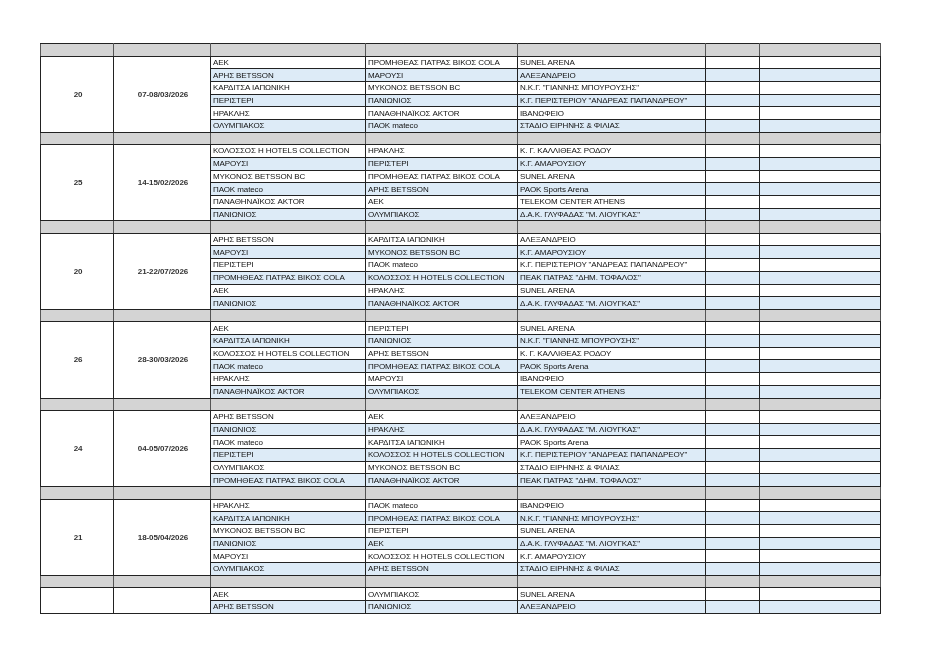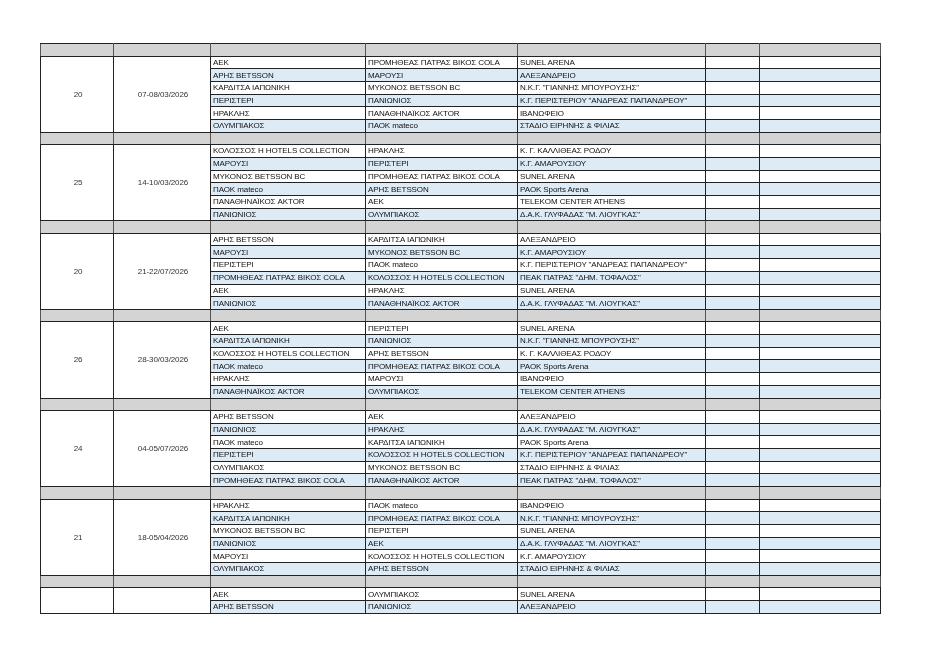--- a/index.html
+++ b/index.html
@@ -56,20 +56,21 @@
     tr.sep td.thick-l { border-left: 1px solid #222; }
     tr.match.odd td.cell { background: #ffffff; }
     tr.match.even td.cell { background: #ddebf7; }
     td.merged {
       background: #fff;
       text-align: center;
       vertical-align: middle;
       padding: 0;
       font-size: 8px;
       color: #333;
+      font-weight: bold;
     }
     td.extra { border-left-color: #777; }
     td.extra2 { border-left-color: #222; }
     .fade {
       position: absolute;
       left: 0;
       top: 616px;
       width: 950px;
       height: 56px;
       background: #fff;
@@ -147,21 +148,21 @@
           <td></td>
           <td class="thick-l"></td>
           <td class="thick-l"></td>
           <td class="thick-l"></td>
           <td class="thick-l"></td>
           <td></td>
           <td class="thick-l"></td>
         </tr>
         <tr class="match odd">
           <td class="merged" rowspan="6">25</td>
-          <td class="merged" rowspan="6">14-10/03/2026</td>
+          <td class="merged" rowspan="6">14-15/02/2026</td>
           <td class="cell">ΚΟΛΟΣΣΟΣ Η HOTELS COLLECTION</td>
           <td class="cell">ΗΡΑΚΛΗΣ</td>
           <td class="cell">Κ. Γ. ΚΑΛΛΙΘΕΑΣ ΡΟΔΟΥ</td>
           <td class="cell extra"></td>
           <td class="cell extra2"></td>
         </tr>
         <tr class="match even">
           <td class="cell">ΜΑΡΟΥΣΙ</td>
           <td class="cell">ΠΕΡΙΣΤΕΡΙ</td>
           <td class="cell">Κ.Γ. ΑΜΑΡΟΥΣΙΟΥ</td>

